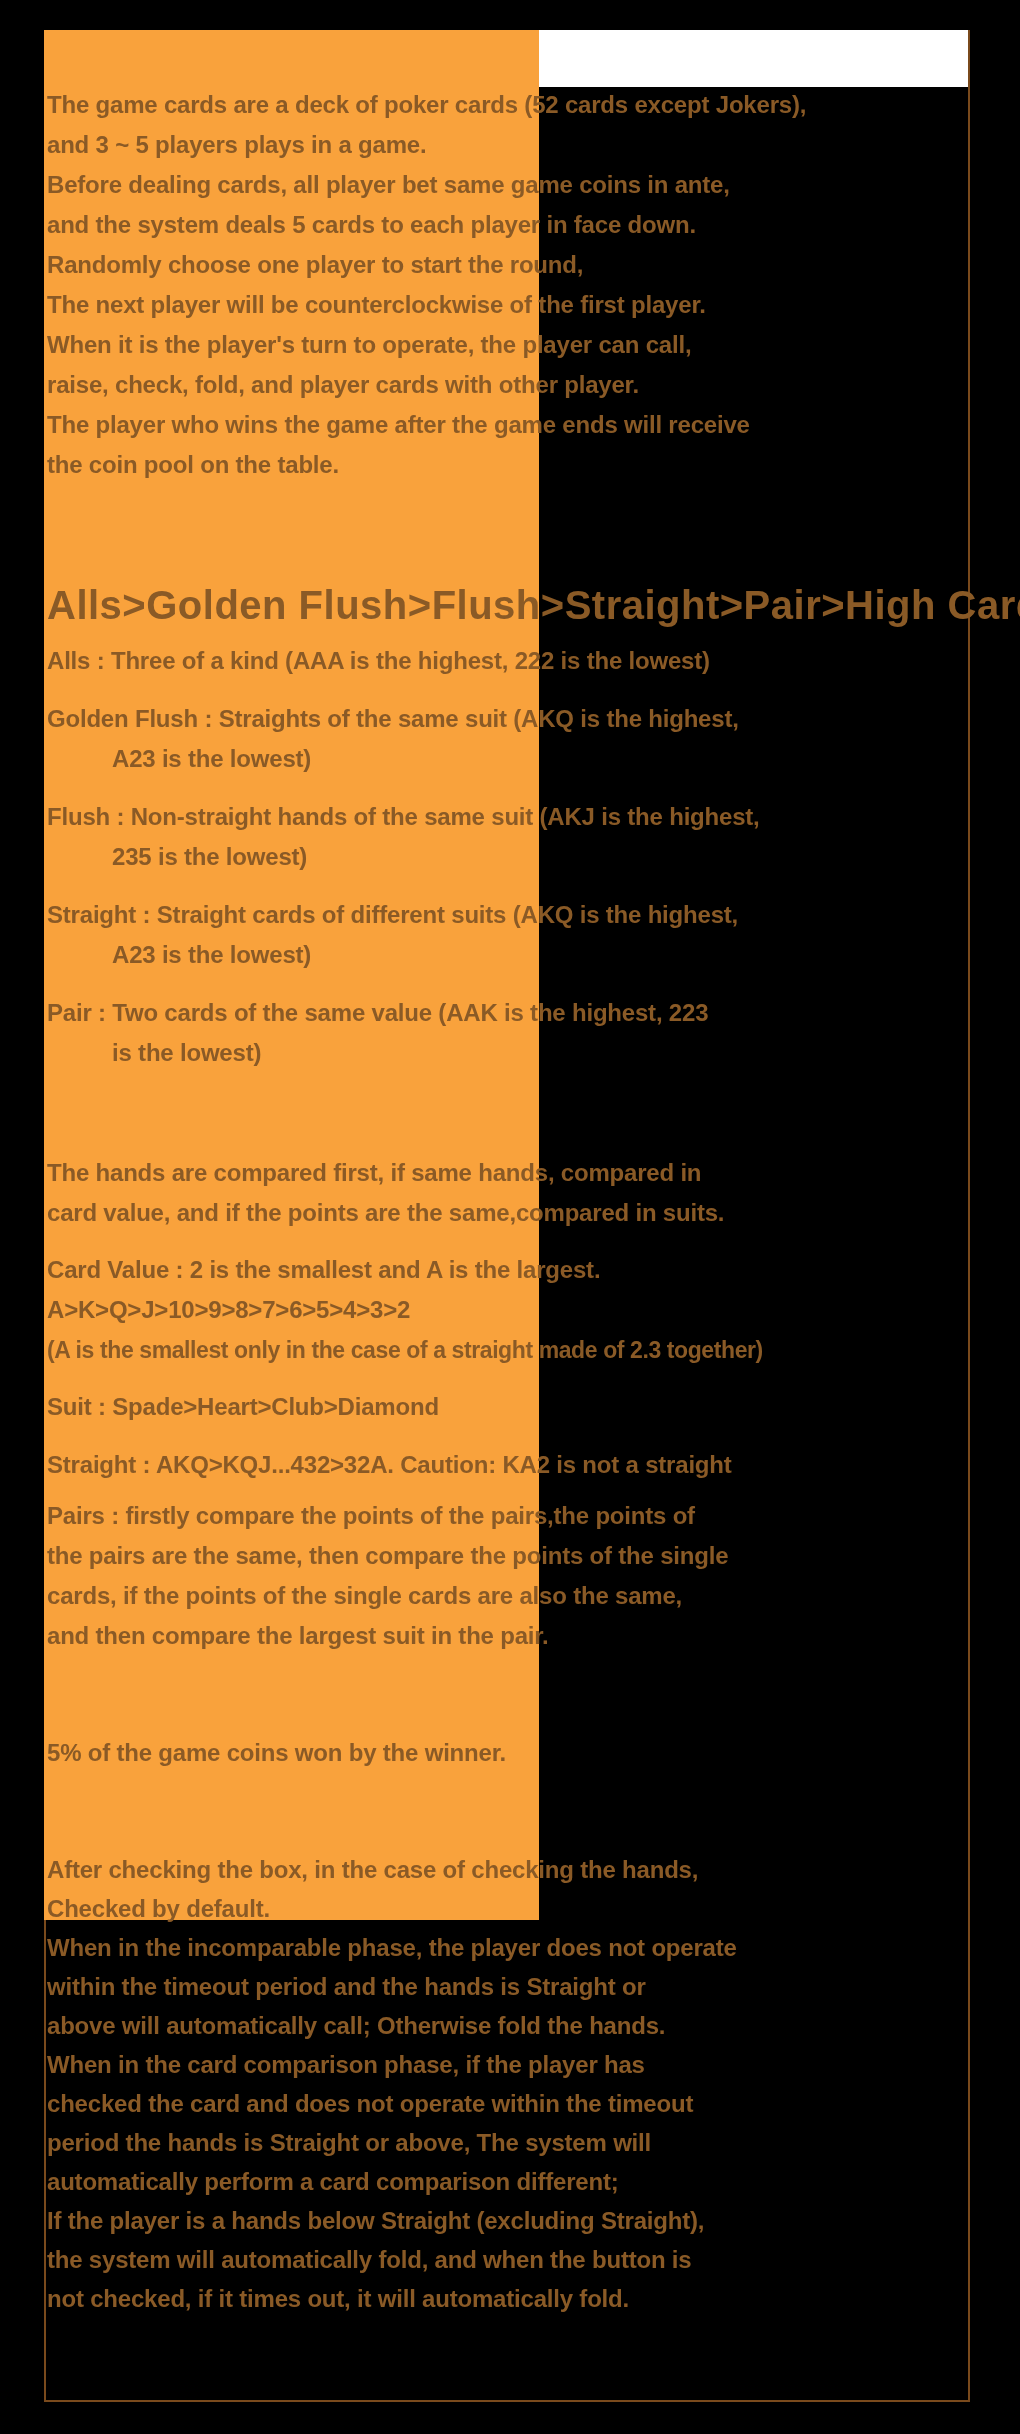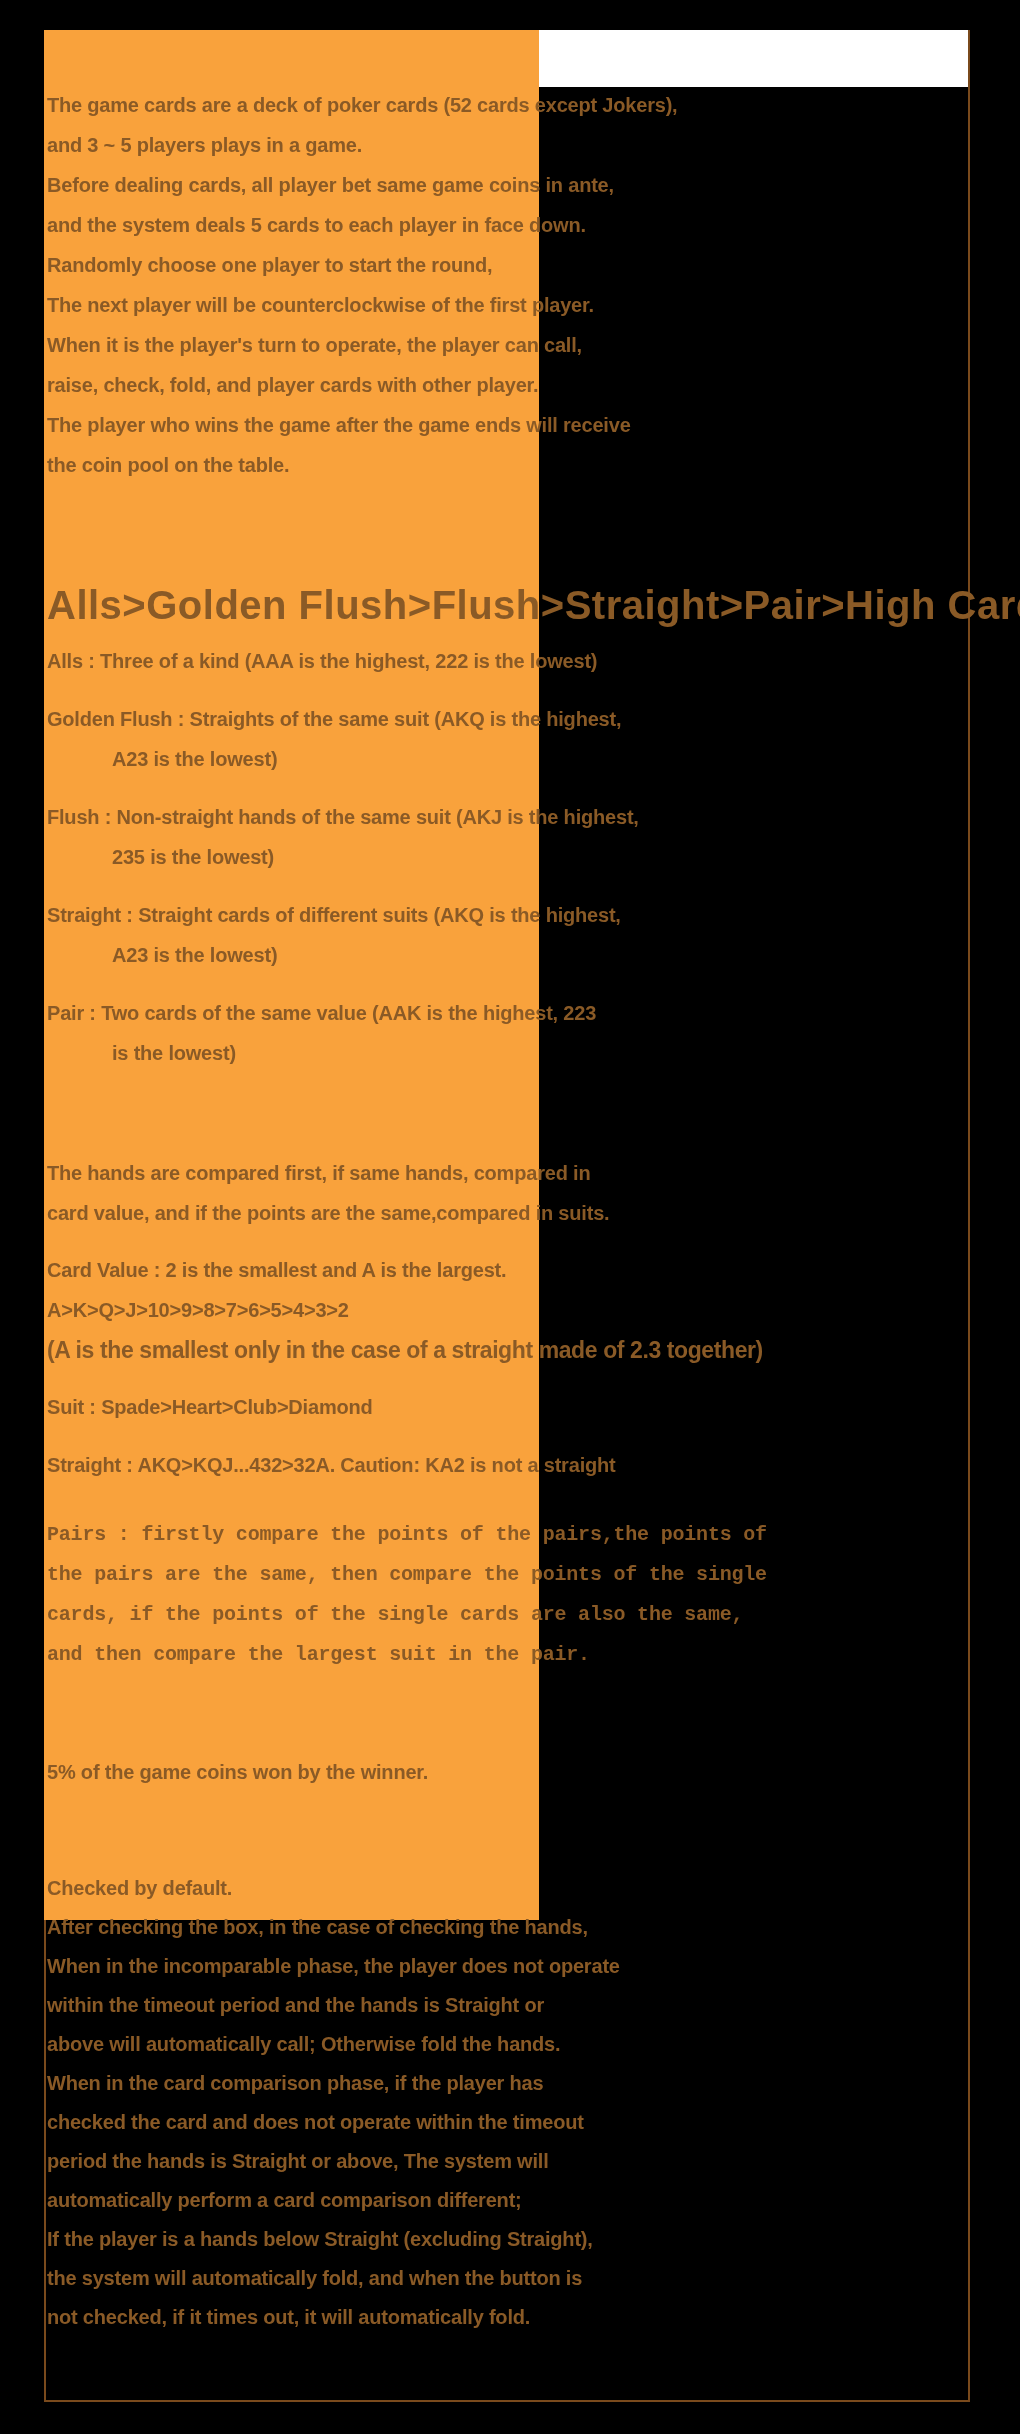--- a/index.html
+++ b/index.html
@@ -8,31 +8,31 @@
     overflow:hidden;
     font-family:"Liberation Sans","DejaVu Sans",sans-serif; font-weight:700;
   }
   .panel {
     position:absolute; left:44px; top:30px; width:926px; height:2372px;
     box-sizing:border-box; border:2px solid #7A4A1C;
   }
   .orange-rect { position:absolute; left:-2px; top:-2px; width:495px; height:1890px; background:#F9A23C; z-index:0; }
   .white-strip { position:absolute; left:493px; top:-2px; width:429px; height:57px; background:#FFFFFF; z-index:0; }
   .content { position:absolute; left:1px; top:53px; width:918px; z-index:1; color:#8A5A26; }
-  .line { height:40px; line-height:40px; font-size:20px; letter-spacing:-0.2px; white-space:nowrap; }
+  .line { height:40px; line-height:40px; font-size:24px; letter-spacing:-0.2px; white-space:nowrap; }
   .indent { padding-left:65px; }
   .title-line { font-size:40px; letter-spacing:0.5px; margin-top:100px; }
   .hand-item { margin-top:18px; }
   .hand-item.first { margin-top:16px; }
   .cmp-para { margin-top:80px; }
   .cardvalue-block { margin-top:17px; }
   .note-line { font-size:23px; letter-spacing:-0.4px; }
   .suit-line { margin-top:17px; }
   .straight-line { margin-top:18px; }
-  .pairs-para { margin-top:30px;font-family:Liberation Mono, monospace; }
+  .pairs-para { margin-top:11px; }
   .commission { margin-top:77px; }
   .auto-section { margin-top:77px; }
   .auto-section .line { height:39px; line-height:39px; }
 </style>
 </head>
 <body>
 
 <div class="stage">
   <div class="panel">
     <div class="orange-rect"></div>
@@ -93,22 +93,22 @@
           <div class="line">Pairs : firstly compare the points of the pairs,the points of</div>
           <div class="line">the pairs are the same, then compare the points of the single</div>
           <div class="line">cards, if the points of the single cards are also the same,</div>
           <div class="line">and then compare the largest suit in the pair.</div>
         </div>
       </div>
 
       <div class="line commission">5% of the game coins won by the winner.</div>
 
       <div class="auto-section">
+        <div class="line">After checking the box, in the case of checking the hands,</div>
         <div class="line">Checked by default.</div>
-        <div class="line">After checking the box, in the case of checking the hands,</div>
         <div class="line">When in the incomparable phase, the player does not operate</div>
         <div class="line">within the timeout period and the hands is Straight or</div>
         <div class="line">above will automatically call; Otherwise fold the hands.</div>
         <div class="line">When in the card comparison phase, if the player has</div>
         <div class="line">checked the card and does not operate within the timeout</div>
         <div class="line">period the hands is Straight or above, The system will</div>
         <div class="line">automatically perform a card comparison different;</div>
         <div class="line">If the player is a hands below Straight (excluding Straight),</div>
         <div class="line">the system will automatically fold, and when the button is</div>
         <div class="line">not checked, if it times out, it will automatically fold.</div>

